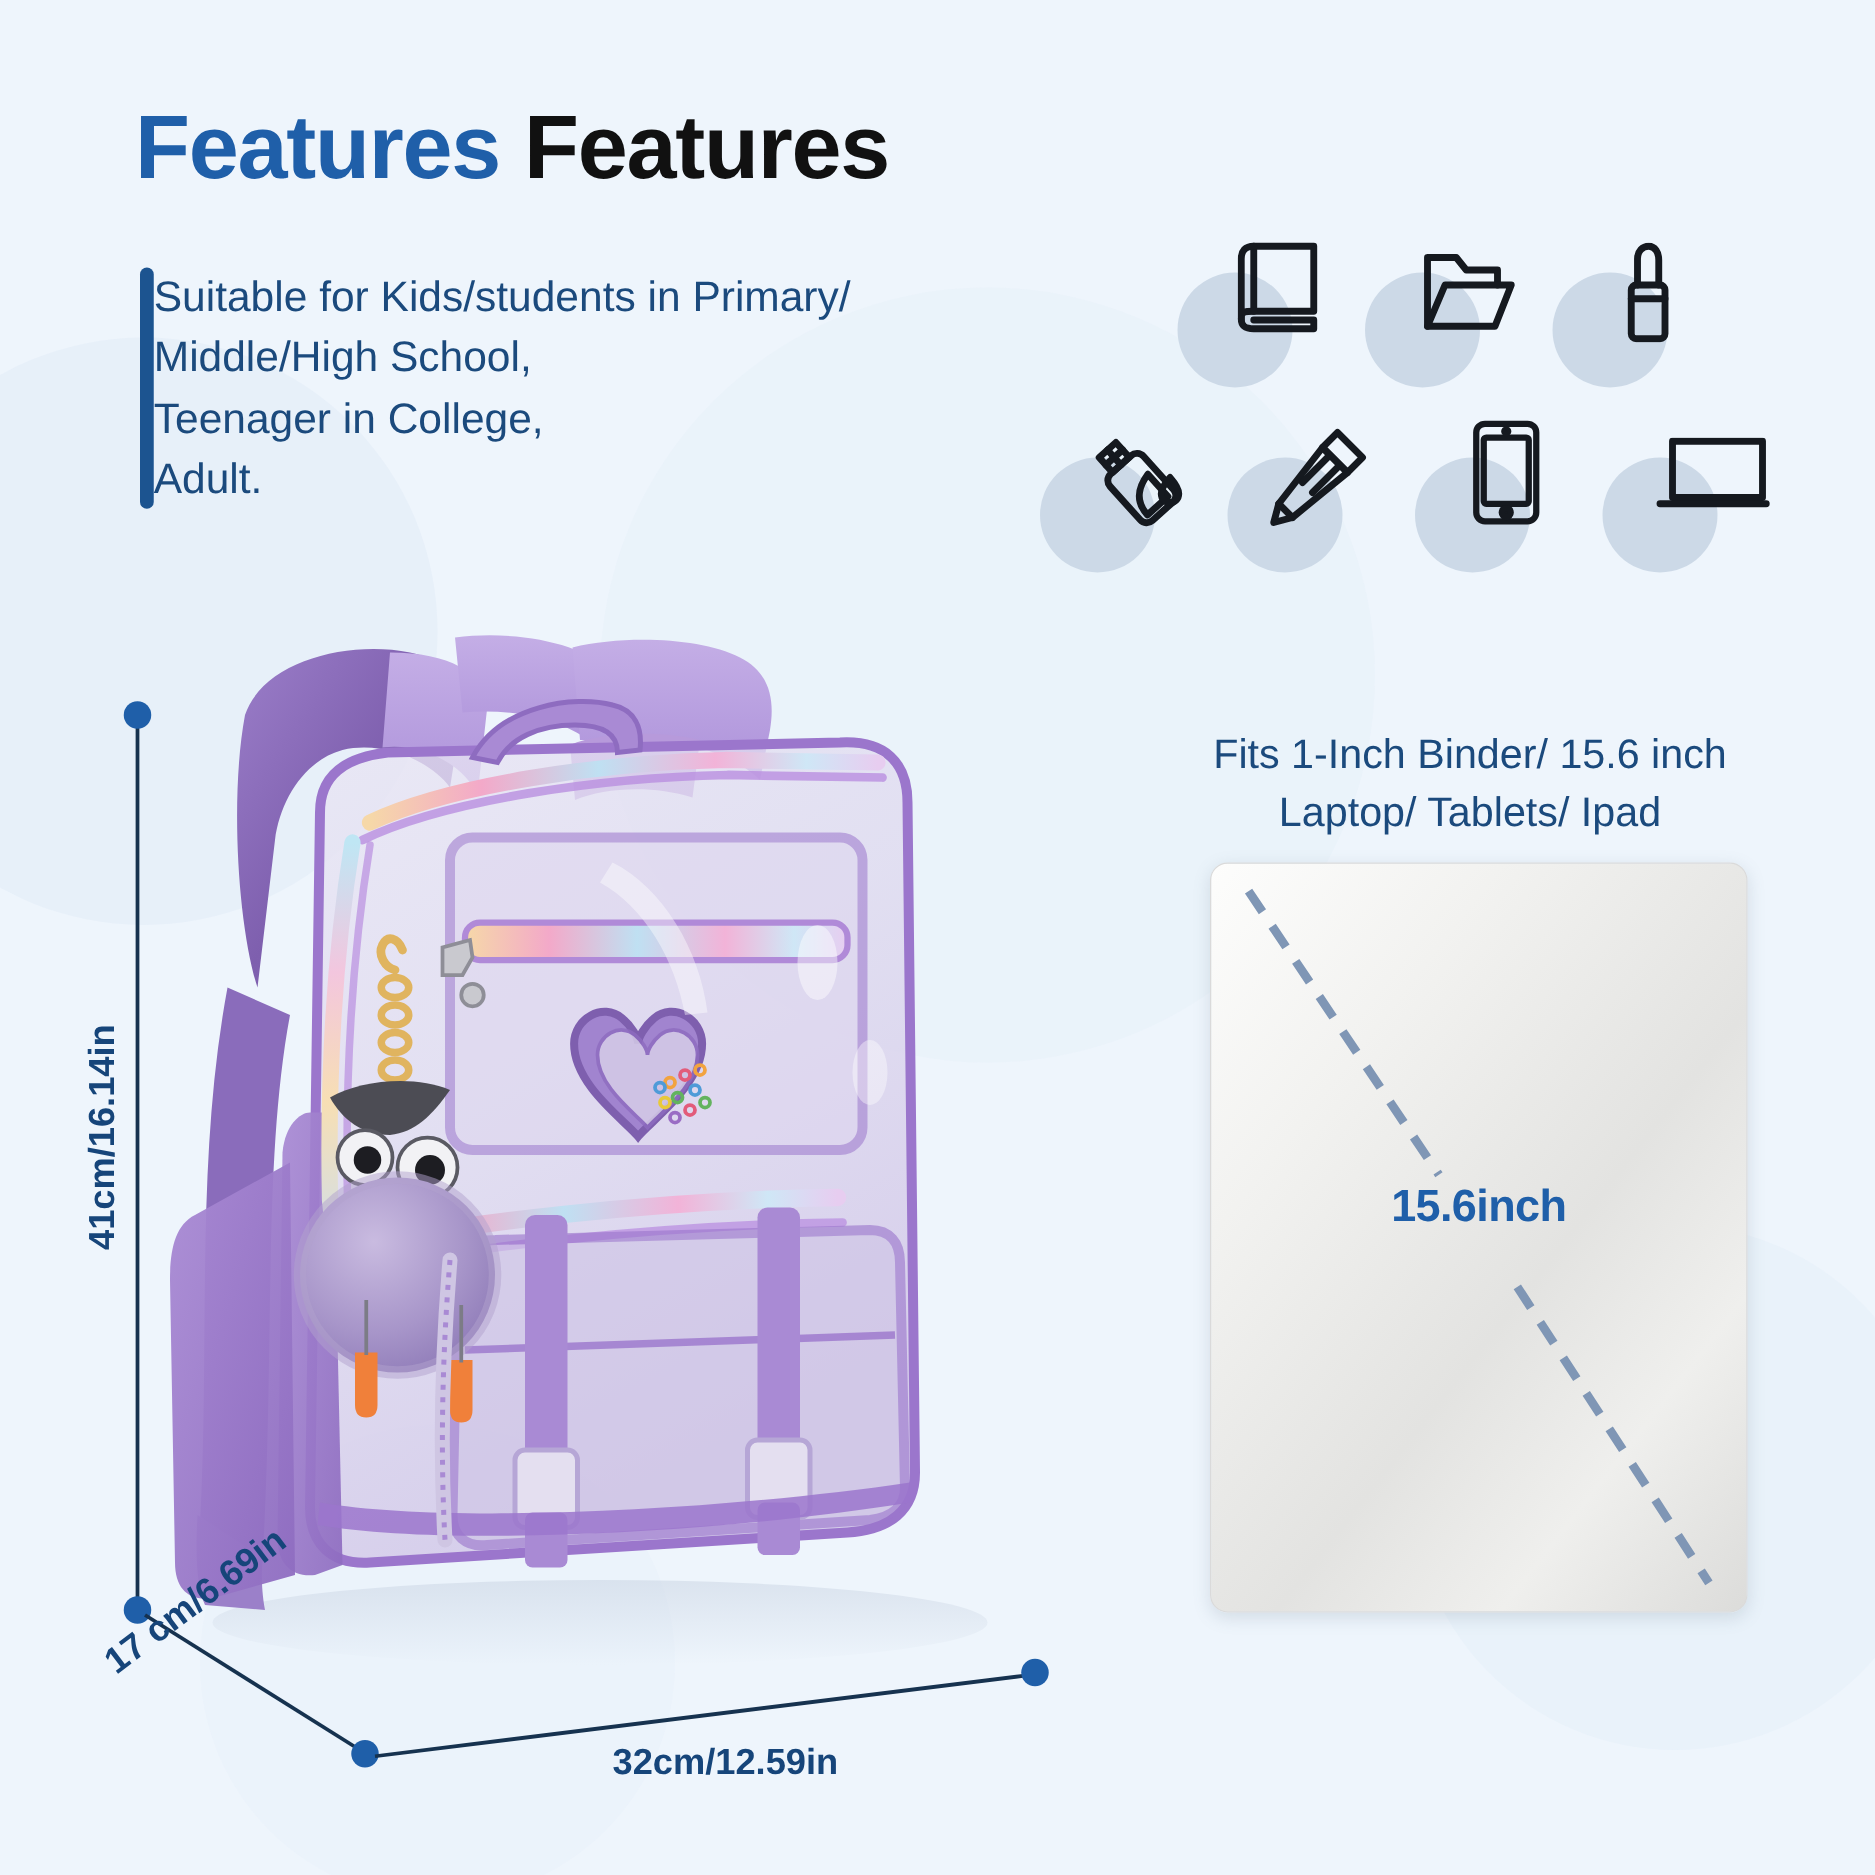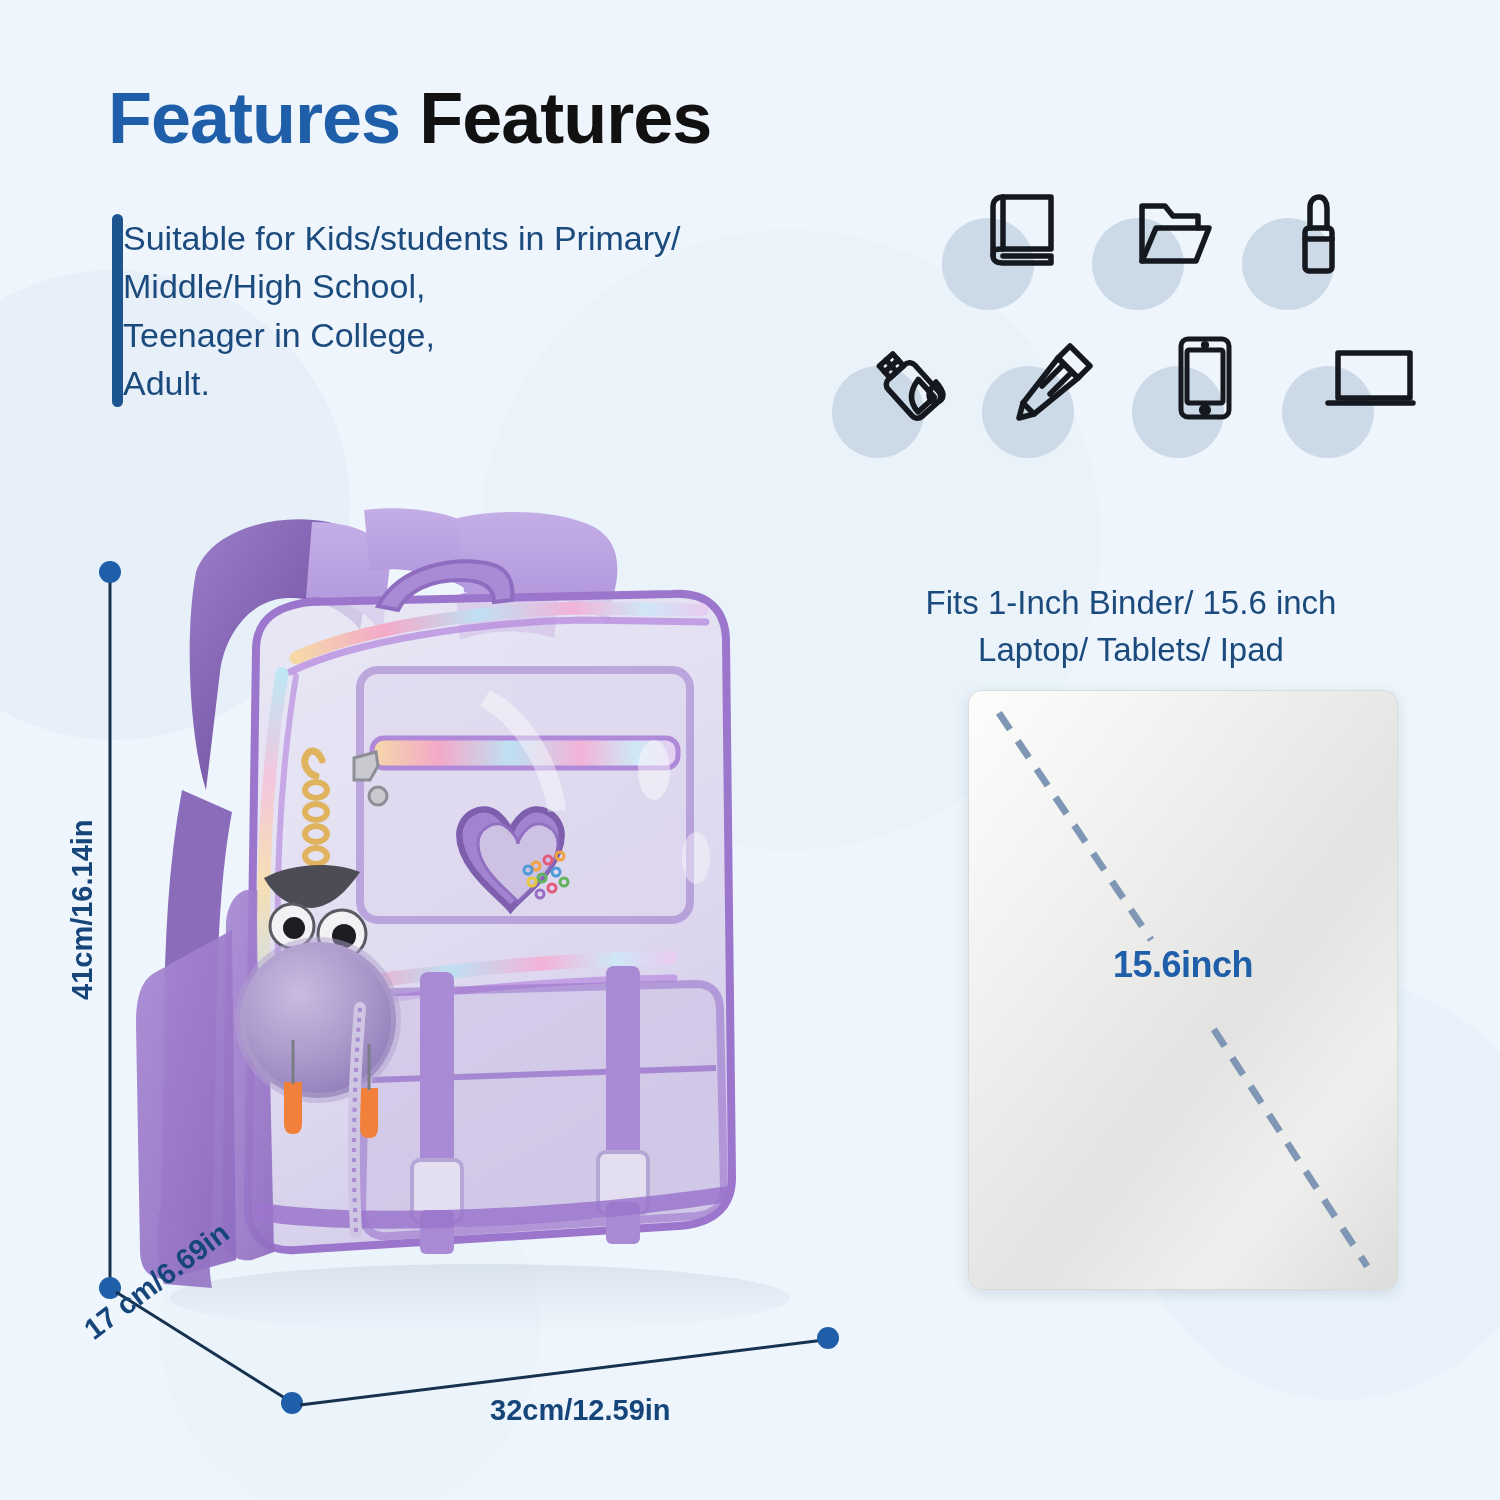--- a/index.html
+++ b/index.html
@@ -50,21 +50,21 @@
   .icon-disc {
     position:absolute; left:10px; bottom:8px;
     width:92px; height:92px; border-radius:50%;
     background:#ccd9e7;
   }
   .icon-art { position:absolute; right:26px; top:6px; }
   .icon-art svg { display:block; }
 
   
   #fits-text {
-    position:absolute; left:916px; top:580px; width:430px;
+    position:absolute; left:961px; top:580px; width:430px;
     color:#1b4a7d; font-size:33px; line-height:1.42; text-align:center;
   }
 
   
   #laptop-card {
     position:absolute; left:968px; top:690px; width:430px; height:600px;
     border-radius:14px;
     background:linear-gradient(128deg,#fdfdfc 0%,#f2f2f0 26%,#e3e3e1 58%,#efefed 78%,#dcdcda 100%);
     box-shadow:0 4px 14px rgba(90,110,130,.18);
     border:1px solid #dadada;

